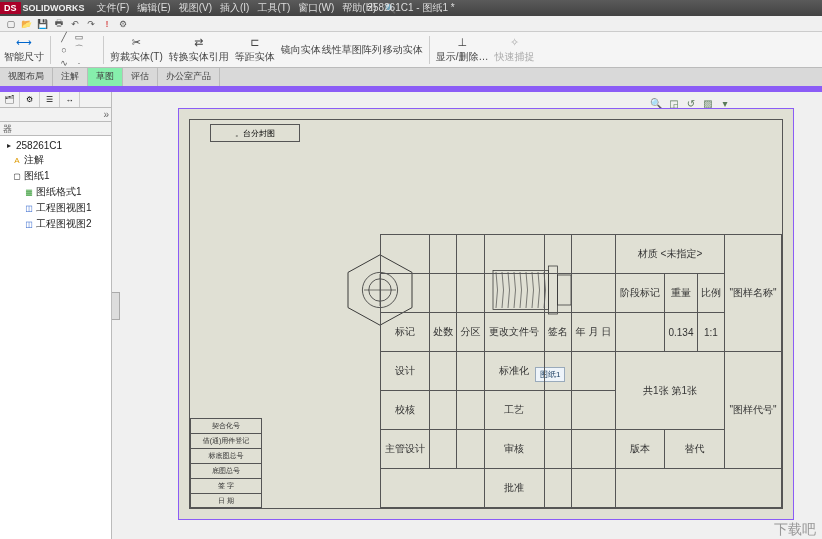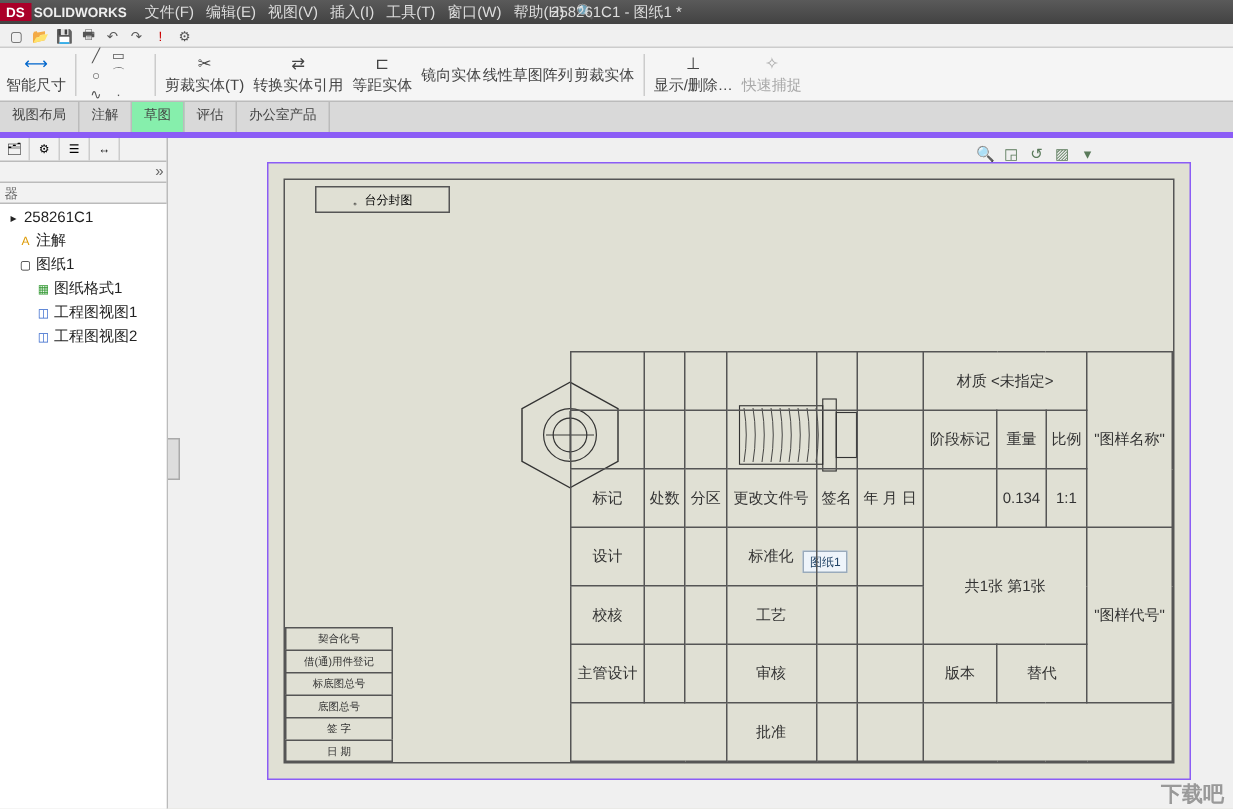--- a/index.html
+++ b/index.html
@@ -10,21 +10,21 @@
 .menu-item{margin:5px 4px;cursor:pointer}
 .doc-title{position:absolute;left:50%;transform:translateX(-50%);color:#ddd}
 .qat{height:16px;background:#f0f0f0;border-bottom:1px solid #ccc;display:flex;align-items:center;padding:0 4px;gap:2px}
 .qat .ic{width:14px;height:12px;display:inline-flex;align-items:center;justify-content:center;font-size:9px;color:#555}
 .ribbon{height:36px;background:#f5f5f5;border-bottom:1px solid #bbb;display:flex;align-items:center;padding:2px 4px;gap:6px}
 .rgroup{display:flex;flex-direction:column;align-items:center;gap:1px;color:#444;font-size:8px}
 .rgroup .ric{width:18px;height:14px;display:flex;align-items:center;justify-content:center;font-size:11px}
 .rgroup.wide{flex-direction:row;flex-wrap:wrap;width:40px}
 .small-ic{width:14px;height:12px;font-size:9px;color:#555;display:inline-flex;align-items:center;justify-content:center}
 .sep{width:1px;height:28px;background:#ccc}
-.tabs{height:24px;background:#d9d9d9;display:flex;border-bottom:4px solid #8b5cf6}
+.tabs{height:24px;background:#d9d9d9;display:flex;border-bottom:6px solid #8b5cf6}
 .tab{padding:2px 8px;font-size:9px;color:#444;border-right:1px solid #bbb;cursor:pointer}
 .tab.active{background:#86efac}
 .body{display:flex;height:453px}
 .side{width:112px;background:#f2f2f2;border-right:1px solid #bbb;display:flex;flex-direction:column}
 .side-tabs{height:16px;display:flex;border-bottom:1px solid #bbb}
 .side-tab{width:20px;font-size:8px;border-right:1px solid #ccc;display:flex;align-items:center;justify-content:center}
 .side-tools{height:14px;border-bottom:1px solid #bbb;display:flex;justify-content:flex-end;align-items:center;padding:0 2px;font-size:8px;color:#666}
 .filter{height:14px;border-bottom:1px solid #bbb;padding:1px 3px;font-size:9px;color:#666}
 .tree{flex:1;background:#fff;padding:3px 2px;font-size:9px;color:#222}
 .tn{padding:1px 0 1px 2px;display:flex;align-items:center;gap:2px;white-space:nowrap}
@@ -43,21 +43,21 @@
 .thread svg{width:100%;height:100%}
 .tag{position:absolute;left:345px;top:247px;border:1px solid #9ab;background:#eef4fa;padding:1px 4px;font-size:8px;color:#246}
 .tblock{position:absolute;left:0;bottom:0;right:0;height:140px;font-size:7px;color:#333}
 .tblock td{border:1px solid #555;padding:12px 2px;height:13px;text-align:center}
 .left-stack{position:absolute;left:0;bottom:0;width:72px}
 .left-stack div{border:1px solid #555;border-bottom:none;height:15px;font-size:7px;display:flex;align-items:center;justify-content:center}
 .left-stack div:last-child{border-bottom:1px solid #555}
 .right-block{position:absolute;left:190px;bottom:0;right:0}
 .right-block table{border-collapse:collapse;width:100%}
 .rt{font-size:7px}
-.watermark{position:absolute;right:6px;bottom:6px;font-size:14px;color:#999;font-weight:bold}
+.watermark{position:absolute;right:6px;bottom:6px;font-size:14px;color:#999;font-weight:normal}
 .left-tab{position:absolute;left:0;top:200px;width:8px;height:28px;background:#ddd;border:1px solid #aaa;border-left:none}
 </style>
 </head>
 <body>
 
 <div class="titlebar">
   <span class="logo">DS</span>
   <span class="branding">SOLIDWORKS</span>
   <span class="menu-item">文件(F)</span>
   <span class="menu-item">编辑(E)</span>
@@ -104,21 +104,21 @@
     <span class="ric">⇄</span>
     <span>转换实体引用</span>
   </div>
   <div class="rgroup">
     <span class="ric">⊏</span>
     <span>等距实体</span>
   </div>
   <div style="display:flex;gap:1px;font-size:8px;color:#444">
     <span>镜向实体</span>
     <span>线性草图阵列</span>
-    <span>剪裁实体</span>
+    <span>移动实体</span>
   </div>
   <div class="sep"></div>
   <div class="rgroup">
     <span class="ric">⊥</span>
     <span>显示/删除…</span>
   </div>
   <div class="rgroup" style="color:#aaa">
     <span class="ric">✧</span>
     <span>快速捕捉</span>
   </div>

